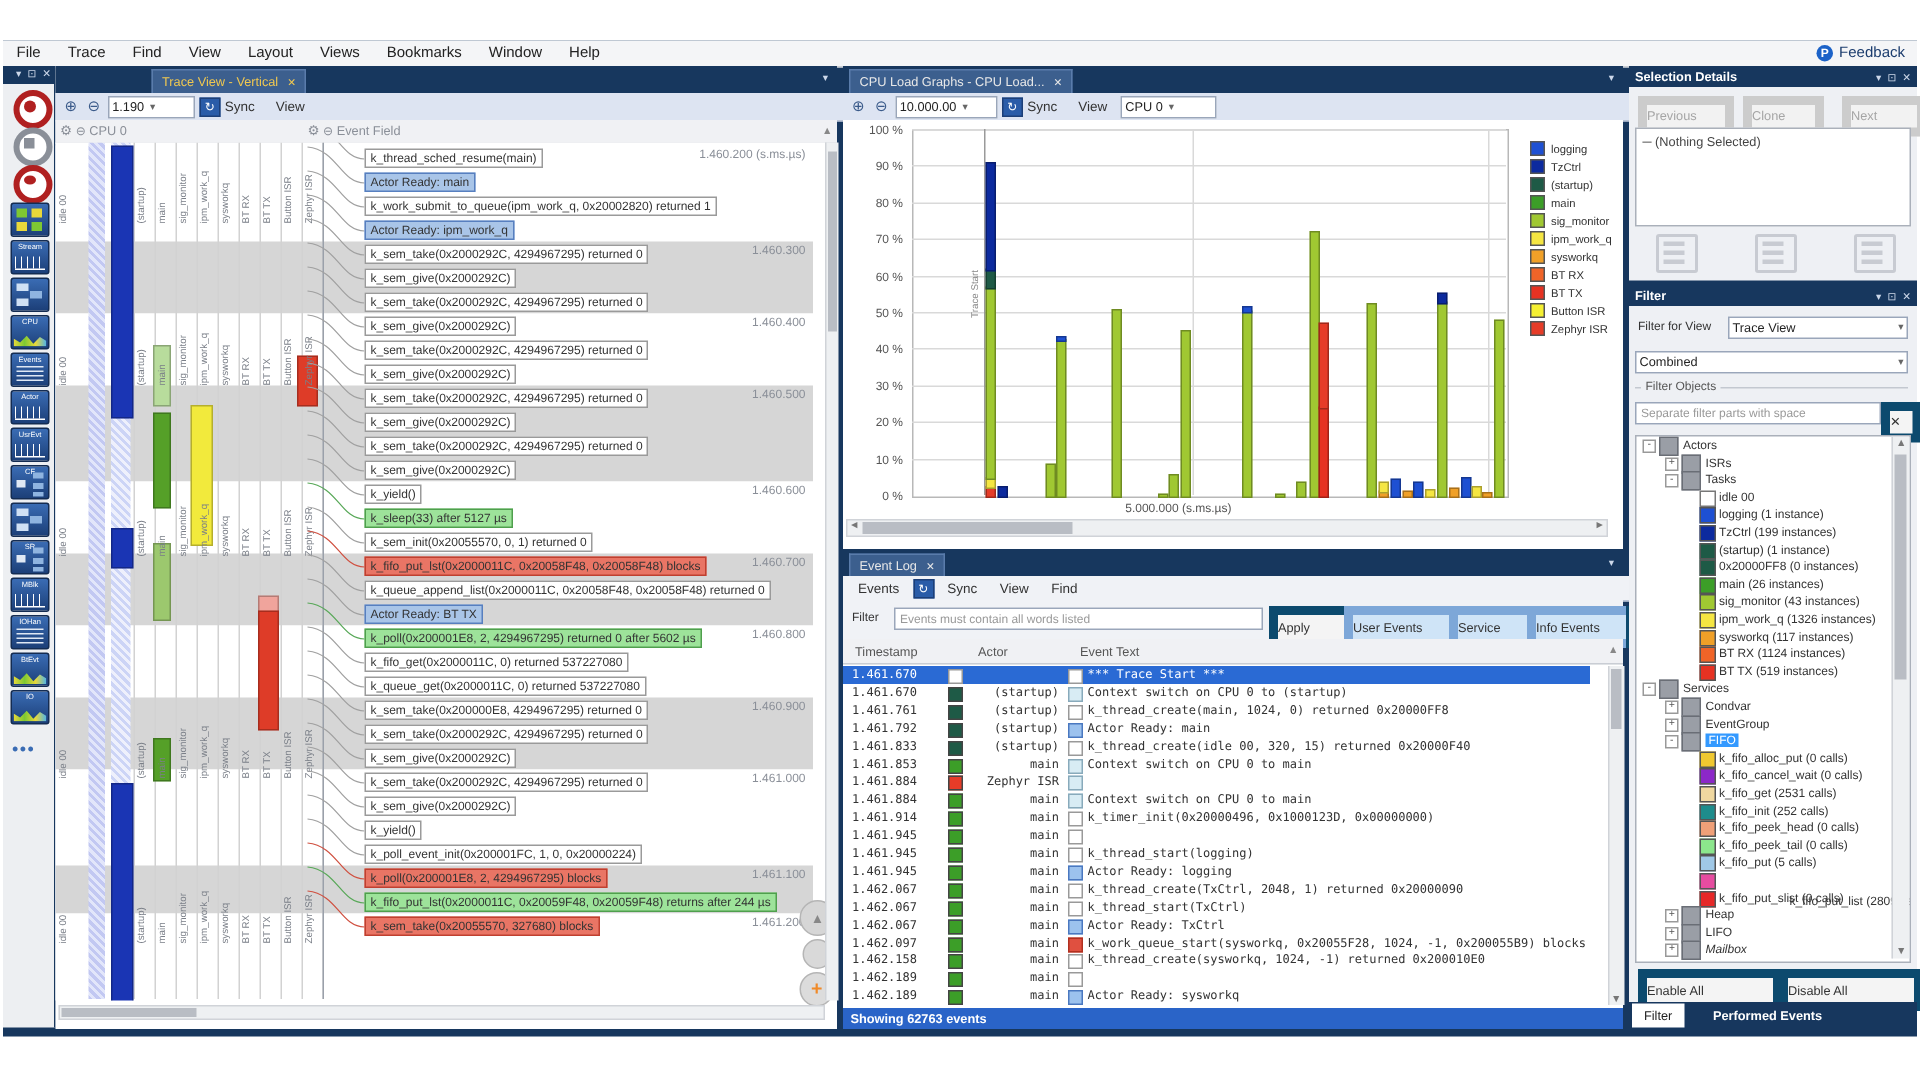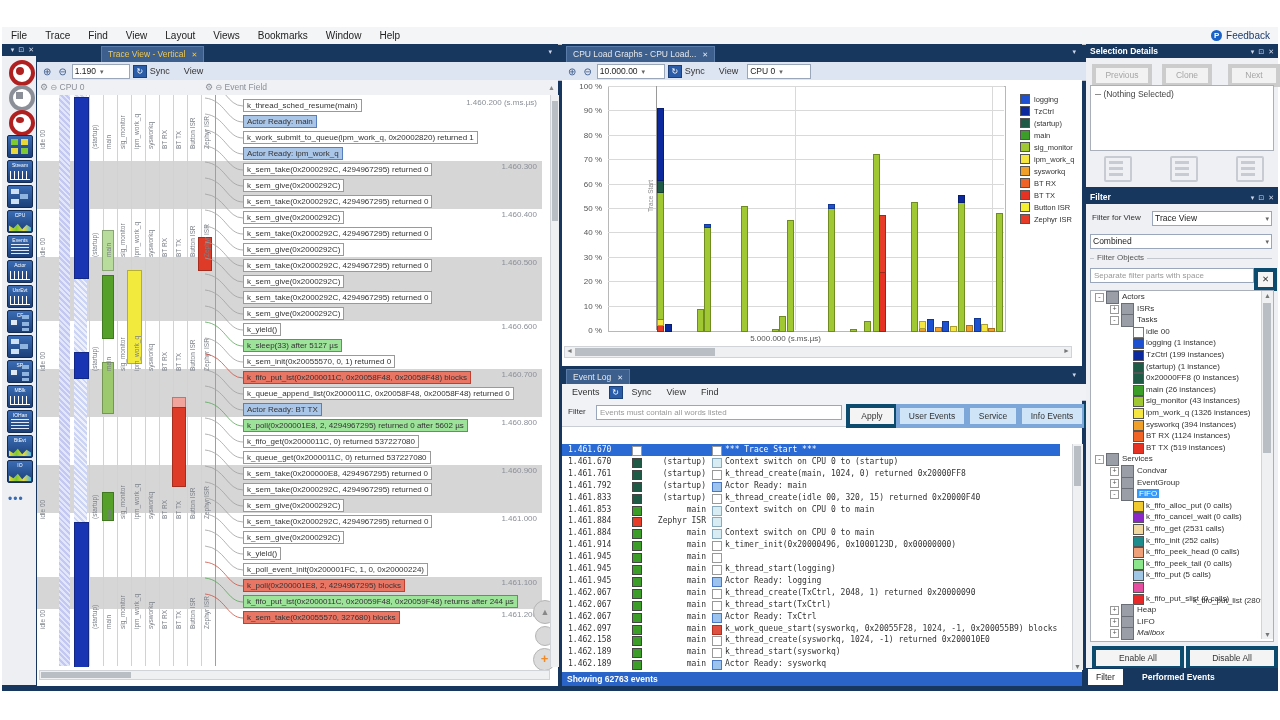--- a/index.html
+++ b/index.html
@@ -15,21 +15,21 @@
   .navybar{background:#17375e;color:#fff;}
   .ttl-ic{font-size:7px;color:#cdd8ea;margin-left:4px;}
   .tabstrip{background:#17375e;}
   .doc-tab{position:absolute;top:2px;height:15px;background:#3c5f8e;border:1px solid #5a7cab;border-bottom:none;color:#e8e8e8;font-size:8.5px;line-height:15px;padding:0 6px;white-space:nowrap;}
   .doc-tab .x{margin-left:6px;font-size:7px;}
   .toolbar{background:#dde4f2;border-bottom:1px solid #b9c3d6;display:flex;align-items:center;font-size:9px;color:#333;gap:3px;padding-left:4px;}
   .tb-ic{font-size:10px;color:#3a5a8a;padding:0 2px;}
   .combo{background:#fff;border:1px solid #9aa6ba;height:13px;line-height:13px;font-size:8.5px;padding:0 2px;display:inline-flex;align-items:center;gap:4px;color:#222;}
   .combo .dd{color:#666;font-size:7px;}
   .sync-ic{width:12px;height:11px;background:#2a5ca8;color:#fff;font-size:8px;line-height:11px;text-align:center;border:1px solid #1c3f78;}
-  .btn{background:#f4f4f4;border:4px solid #0c4a6e;font-size:8.5px;color:#333;text-align:center;}
+  .btn{background:#f4f4f4;border:6px solid #0c4a6e;font-size:8.5px;color:#333;text-align:left;}
   .btn.blue{background:#cfe4f7;border-color:#7da7d8;}
   .btn.dis{color:#a5a5a5;background:#f2f2f2;border-color:#cccccc;}
   .scroll{background:#eef0f2;border:1px solid #d0d3d8;}
   .thumb{background:#b9bdc4;}
   .hdr{background:#f0f1f4;border-bottom:1px solid #c9cdd4;color:#8a8f98;font-size:8.5px;}
   
   .ev-box{position:absolute;border:1px solid #9a9a9a;background:#fff;color:#333;font-size:8px;line-height:11px;padding:0 3px;white-space:nowrap;}
   .ev-a{background:#a9c5e8;border-color:#577fbf;}
   .ev-g{background:#9de39a;border-color:#4f9f4d;}
   .ev-r{background:#e97565;border-color:#bf4030;}
@@ -575,20 +575,26 @@
       <span class="abs fld-lbl" style="left:6px;top:7px;">Filter</span>
       <input class="flt abs" style="left: 34px; top: 5px; width: 238px;" value="" placeholder="Events must contain all words listed">
       <div id="log-btns">
             <div class="btn" style="position: absolute; left: 284px; top: 4px; width: 44px; height: 16px; line-height: 16px;">Apply</div>
             <div class="btn blue" style="position: absolute; left: 334px; top: 4px; width: 64px; height: 16px; line-height: 16px;">User Events</div>
             <div class="btn blue" style="position: absolute; left: 404px; top: 4px; width: 46px; height: 16px; line-height: 16px;">Service</div>
             <div class="btn blue" style="position: absolute; left: 456px; top: 4px; width: 60px; height: 16px; line-height: 16px;">Info Events</div>
             <div class="btn" style="position: absolute; left: 522px; top: 4px; width: 54px; height: 16px; line-height: 16px;">Advanced</div>
           </div>
     </div>
+    <div class="abs hdr" style="left:0;top:58px;width:520px;height:16px;line-height:16px;color:#555;">
+      <span class="abs" style="left:8px;">Timestamp</span>
+      <span class="abs" style="left:90px;">Actor</span>
+      <span class="abs" style="left:158px;">Event Text</span>
+      <span class="abs" style="right:3px;top:0;color:#888;font-size:7px;">▲</span>
+    </div>
     <div class="abs" id="log-rows" style="left:0;top:76px;width:510px;height:226px;overflow:hidden;">
           <div class="log-row sel" style="left: 0px; top: 0px;">
             <div class="cell" style="left: 6px; width: 58px;">1.461.670</div>
             <div class="sq" style="left: 70px; background: rgb(255, 255, 255); border-color: rgb(153, 153, 153);"></div>
             <div class="cell" style="left: 84px; width: 60px; text-align: right;"></div>
             <div class="sq" style="left: 150px; background: rgb(255, 255, 255); border-color: rgb(153, 153, 153);"></div>
             <div class="cell" style="left: 163px; width: 335px;">*** Trace Start ***</div>
           </div>
           <div class="log-row" style="left: 0px; top: 11.9px;">
             <div class="cell" style="left: 6px; width: 58px;">1.461.670</div>
@@ -698,21 +704,20 @@
             <div class="sq" style="left: 70px; background: rgb(60, 158, 40); border-color: rgb(68, 68, 68);"></div>
             <div class="cell" style="left: 84px; width: 60px; text-align: right;">main</div>
             <div class="sq" style="left: 150px; background: rgb(255, 255, 255); border-color: rgb(153, 153, 153);"></div>
             <div class="cell" style="left: 163px; width: 335px;">k_thread_create(sysworkq, 1024, -1) returned 0x200010E0</div>
           </div>
           <div class="log-row" style="left: 0px; top: 202.3px;">
             <div class="cell" style="left: 6px; width: 58px;">1.462.189</div>
             <div class="sq" style="left: 70px; background: rgb(60, 158, 40); border-color: rgb(68, 68, 68);"></div>
             <div class="cell" style="left: 84px; width: 60px; text-align: right;">main</div>
             <div class="sq" style="left: 150px; background: rgb(255, 255, 255); border-color: rgb(153, 153, 153);"></div>
-            <div class="cell" style="left: 163px; width: 335px;">k_thread_start(sysworkq)</div>
           </div>
           <div class="log-row" style="left: 0px; top: 214.2px;">
             <div class="cell" style="left: 6px; width: 58px;">1.462.189</div>
             <div class="sq" style="left: 70px; background: rgb(60, 158, 40); border-color: rgb(68, 68, 68);"></div>
             <div class="cell" style="left: 84px; width: 60px; text-align: right;">main</div>
             <div class="sq" style="left: 150px; background: rgb(156, 194, 238); border-color: rgb(74, 120, 192);"></div>
             <div class="cell" style="left: 163px; width: 335px;">Actor Ready: sysworkq</div>
           </div>
         </div>
     <div class="abs" style="left:510px;top:76px;width:10px;height:226px;background:#eef0f2;border-left:1px solid #d0d3d8;">
@@ -816,21 +821,21 @@
             <div class="tree-item" style="left: 0px; top: 104.4px; width: 168px;">
               <div class="cbox" style="left: 42px; background: rgb(160, 200, 50); border-color: rgb(85, 85, 85);"></div>
               <div style="position: absolute; left: 55px; top: 1px;">sig_monitor (43 instances)</div>
             </div>
             <div class="tree-item" style="left: 0px; top: 116px; width: 168px;">
               <div class="cbox" style="left: 42px; background: rgb(245, 230, 66); border-color: rgb(85, 85, 85);"></div>
               <div style="position: absolute; left: 55px; top: 1px;">ipm_work_q (1326 instances)</div>
             </div>
             <div class="tree-item" style="left: 0px; top: 127.6px; width: 168px;">
               <div class="cbox" style="left: 42px; background: rgb(240, 160, 40); border-color: rgb(85, 85, 85);"></div>
-              <div style="position: absolute; left: 55px; top: 1px;">sysworkq (394 instances)</div>
+              <div style="position: absolute; left: 55px; top: 1px;">sysworkq (117 instances)</div>
             </div>
             <div class="tree-item" style="left: 0px; top: 139.2px; width: 168px;">
               <div class="cbox" style="left: 42px; background: rgb(240, 100, 40); border-color: rgb(85, 85, 85);"></div>
               <div style="position: absolute; left: 55px; top: 1px;">BT RX (1124 instances)</div>
             </div>
             <div class="tree-item" style="left: 0px; top: 150.8px; width: 168px;">
               <div class="cbox" style="left: 42px; background: rgb(230, 50, 34); border-color: rgb(85, 85, 85);"></div>
               <div style="position: absolute; left: 55px; top: 1px;">BT TX (519 instances)</div>
             </div>
             <div class="tree-item" style="left: 0px; top: 162.4px; width: 168px;">

